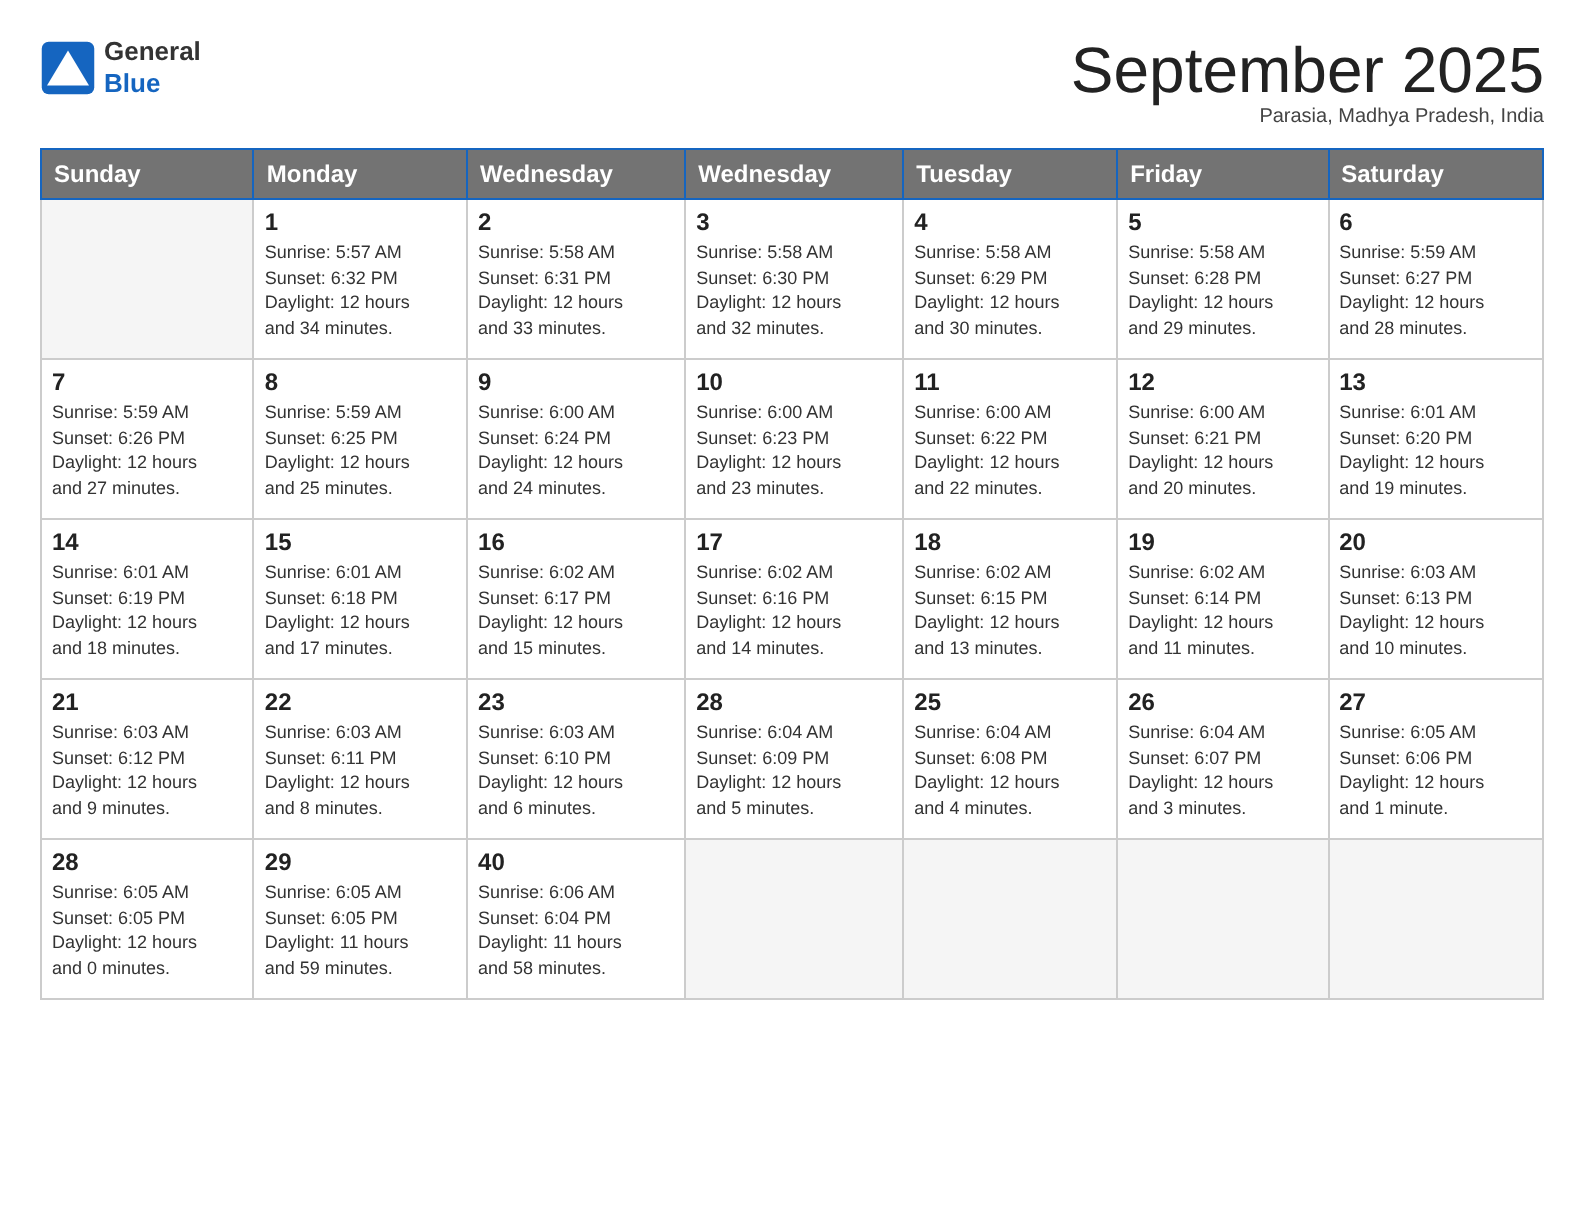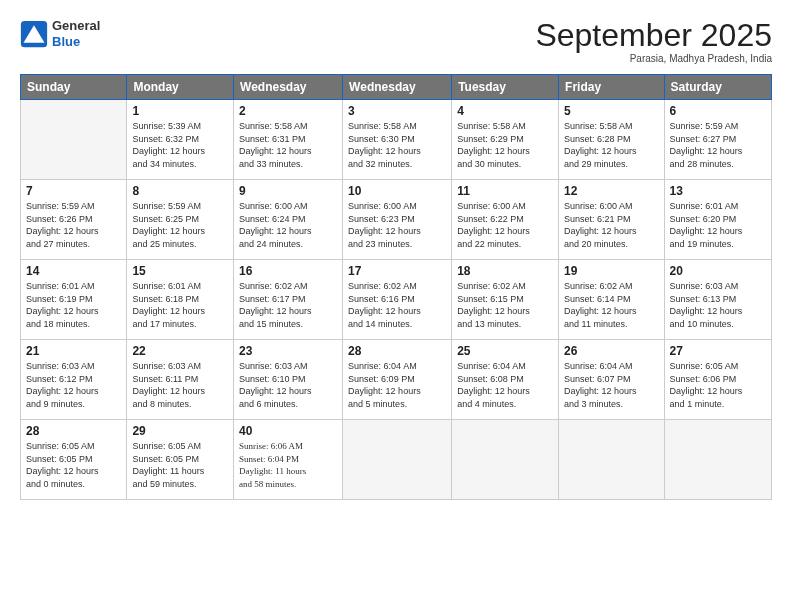--- a/index.html
+++ b/index.html
@@ -121,21 +121,21 @@
           <th>Tuesday</th>
           <th>Friday</th>
           <th>Saturday</th>
         </tr>
     </thead>
     <tbody id="calendar-body">
     <tr>
           <td class="empty"></td>
           <td>
             <span class="day-number">1</span>
-            <div class="day-info" style="white-space: pre-line;">Sunrise: 5:39 AM
+            <div class="day-info" style="white-space: pre-line;">Sunrise: 5:57 AM
 Sunset: 6:32 PM
 Daylight: 12 hours
 and 34 minutes.</div>
           </td>
           <td>
             <span class="day-number">2</span>
             <div class="day-info" style="white-space: pre-line;">Sunrise: 5:58 AM
 Sunset: 6:31 PM
 Daylight: 12 hours
 and 33 minutes.</div>
@@ -332,21 +332,21 @@
           </td>
           <td>
             <span class="day-number">29</span>
             <div class="day-info" style="white-space: pre-line;">Sunrise: 6:05 AM
 Sunset: 6:05 PM
 Daylight: 11 hours
 and 59 minutes.</div>
           </td>
           <td>
             <span class="day-number">40</span>
-            <div class="day-info" style="white-space: pre-line; font-family: Liberation Serif, serif;">Sunrise: 6:06 AM
+            <div class="day-info" style="white-space: pre-line;">Sunrise: 6:06 AM
 Sunset: 6:04 PM
 Daylight: 11 hours
 and 58 minutes.</div>
           </td>
           <td class="empty"></td>
           <td class="empty"></td>
           <td class="empty"></td>
           <td class="empty"></td>
         </tr>
       </tbody>

